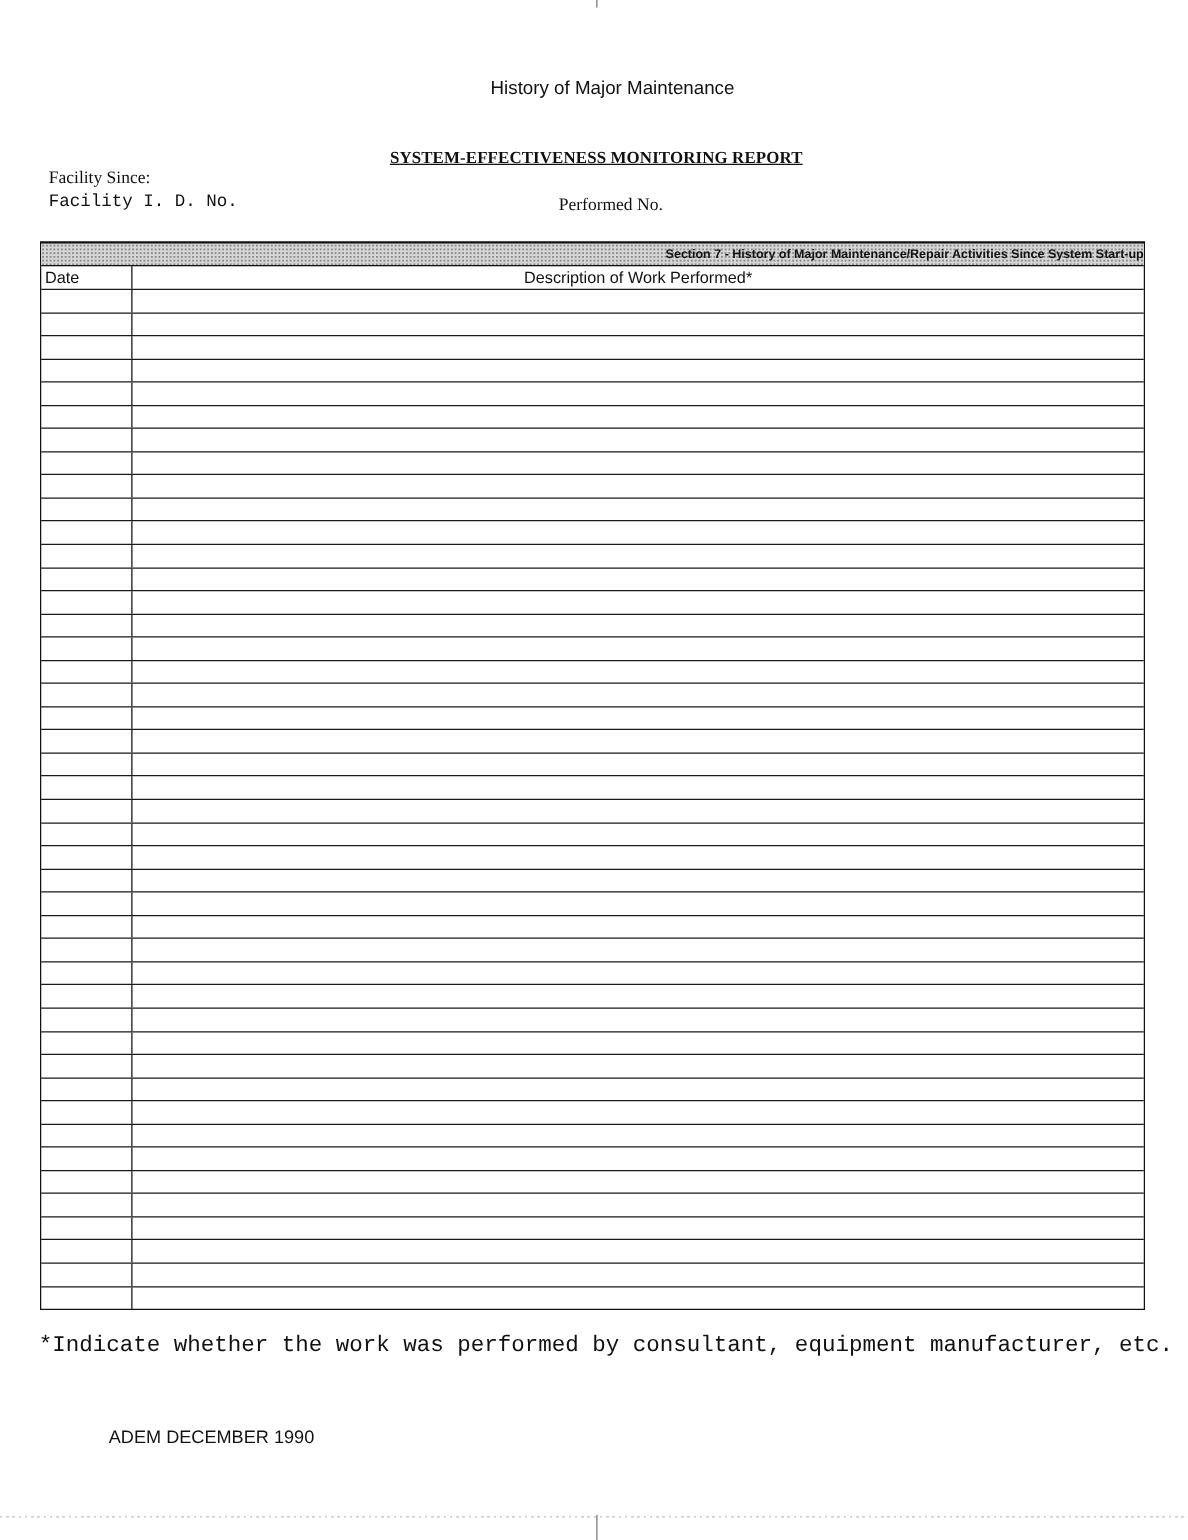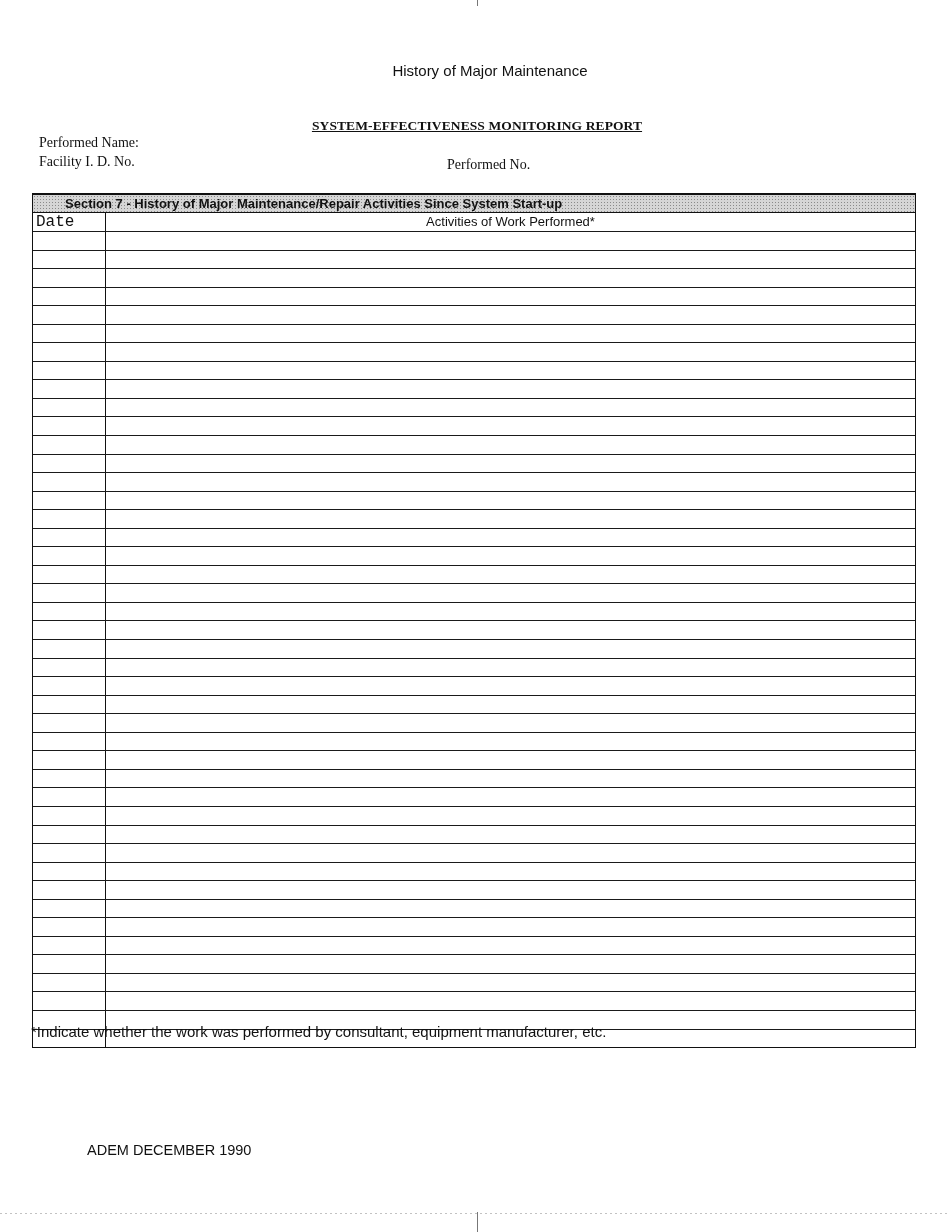--- a/index.html
+++ b/index.html
@@ -13,78 +13,78 @@
     position: absolute; top: 118px; left: 0; width: 954px; text-align: center;
     font-family: "Liberation Serif", serif; font-size: 13.5px; font-weight: bold;
     text-decoration: underline; letter-spacing: 0.1px;
   }
   .facility-name {
     position: absolute; top: 135px; left: 39px;
     font-family: "Liberation Serif", serif; font-size: 14px;
   }
   .facility-id {
     position: absolute; top: 154px; left: 39px;
-    font-family: Liberation Serif, serif; font-size: 14px;
+    font-family: Liberation Mono, monospace; font-size: 14px;
   }
   .incident {
     position: absolute; top: 157px; left: 447px;
     font-family: "Liberation Serif", serif; font-size: 14px;
   }
   .table {
     position: absolute; top: 193px; left: 32px; width: 882px;
     border: 1.5px solid #111; border-top: 2px solid #111;
     transform: skewX(0deg);
   }
   .section-header {
     height: 17px; border-bottom: 1.5px solid #111;
     background-color: #d6d6d6;
     background-image: radial-gradient(#8a8a8a 0.6px, transparent 0.7px);
     background-size: 3px 3px;
-    text-align: left; line-height: 17px;
-    font-family: "Liberation Sans", sans-serif; font-size: 13px; font-weight: bold;
-    color: #111; padding-left: 32px;
+    text-align: right; line-height: 17px;
+    font-family: "Liberation Sans", sans-serif; font-size: 10px; font-weight: bold;
+    color: #111; padding-left: 72px;
   }
   .row { display: flex; height: 18px; border-bottom: 1.5px solid #1a1a1a; }
   .row:last-child { border-bottom: none; }
   .cell-date { width: 73px; border-right: 1.5px solid #111; box-sizing: border-box;
-    font-family: Liberation Mono, monospace; font-size: 16px; line-height: 18px; padding-left: 3px; }
+    font-family: Liberation Sans, sans-serif; font-size: 13px; line-height: 18px; padding-left: 3px; }
   .cell-desc { flex: 1; font-family: "Liberation Sans", sans-serif; font-size: 13px; line-height: 18px; text-align: center; }
   .header-row { height: 18px; }
   .footnote {
-    position: absolute; top: 1023px; left: 31px;
-    font-family: Liberation Sans, sans-serif; font-size: 15px;
+    position: absolute; top: 1067px; left: 31px;
+    font-family: Liberation Mono, monospace; font-size: 18px;
   }
   .footer {
     position: absolute; top: 1142px; left: 87px;
     font-family: "Liberation Sans", sans-serif; font-size: 14.5px;
   }
   .scan-line {
     position: absolute; top: 1213px; left: 0; width: 950px; height: 1px;
     background: repeating-linear-gradient(90deg, #999 0 2px, transparent 2px 5px);
     opacity: 0.6;
   }
   .scan-tick { position: absolute; left: 477px; width: 1px; background: #777; }
 </style>
 </head>
 <body>
 
 <div class="page">
   <div class="scan-tick" style="top:0;height:6px;"></div>
 
   <div class="doc-title">History of Major Maintenance</div>
   <div class="report-title">SYSTEM-EFFECTIVENESS MONITORING REPORT</div>
-  <div class="facility-name">Performed Name:</div>
+  <div class="facility-name">Facility Since:</div>
   <div class="facility-id">Facility I. D. No.</div>
   <div class="incident">Performed No.</div>
 
   <div class="table">
     <div class="section-header">Section 7 - History of Major Maintenance/Repair Activities Since System Start-up</div>
     <div class="row header-row" style="border-bottom: 1.5px solid rgb(26, 26, 26);">
       <div class="cell-date">Date</div>
-      <div class="cell-desc">Activities of Work Performed*</div>
+      <div class="cell-desc">Description of Work Performed*</div>
     </div>
     <div id="rows">
         <div class="row" style="height: 17.55px;">
           <div class="cell-date"></div>
           <div class="cell-desc"></div>
         </div>
         <div class="row" style="height: 17.55px;">
           <div class="cell-date"></div>
           <div class="cell-desc"></div>
         </div>

